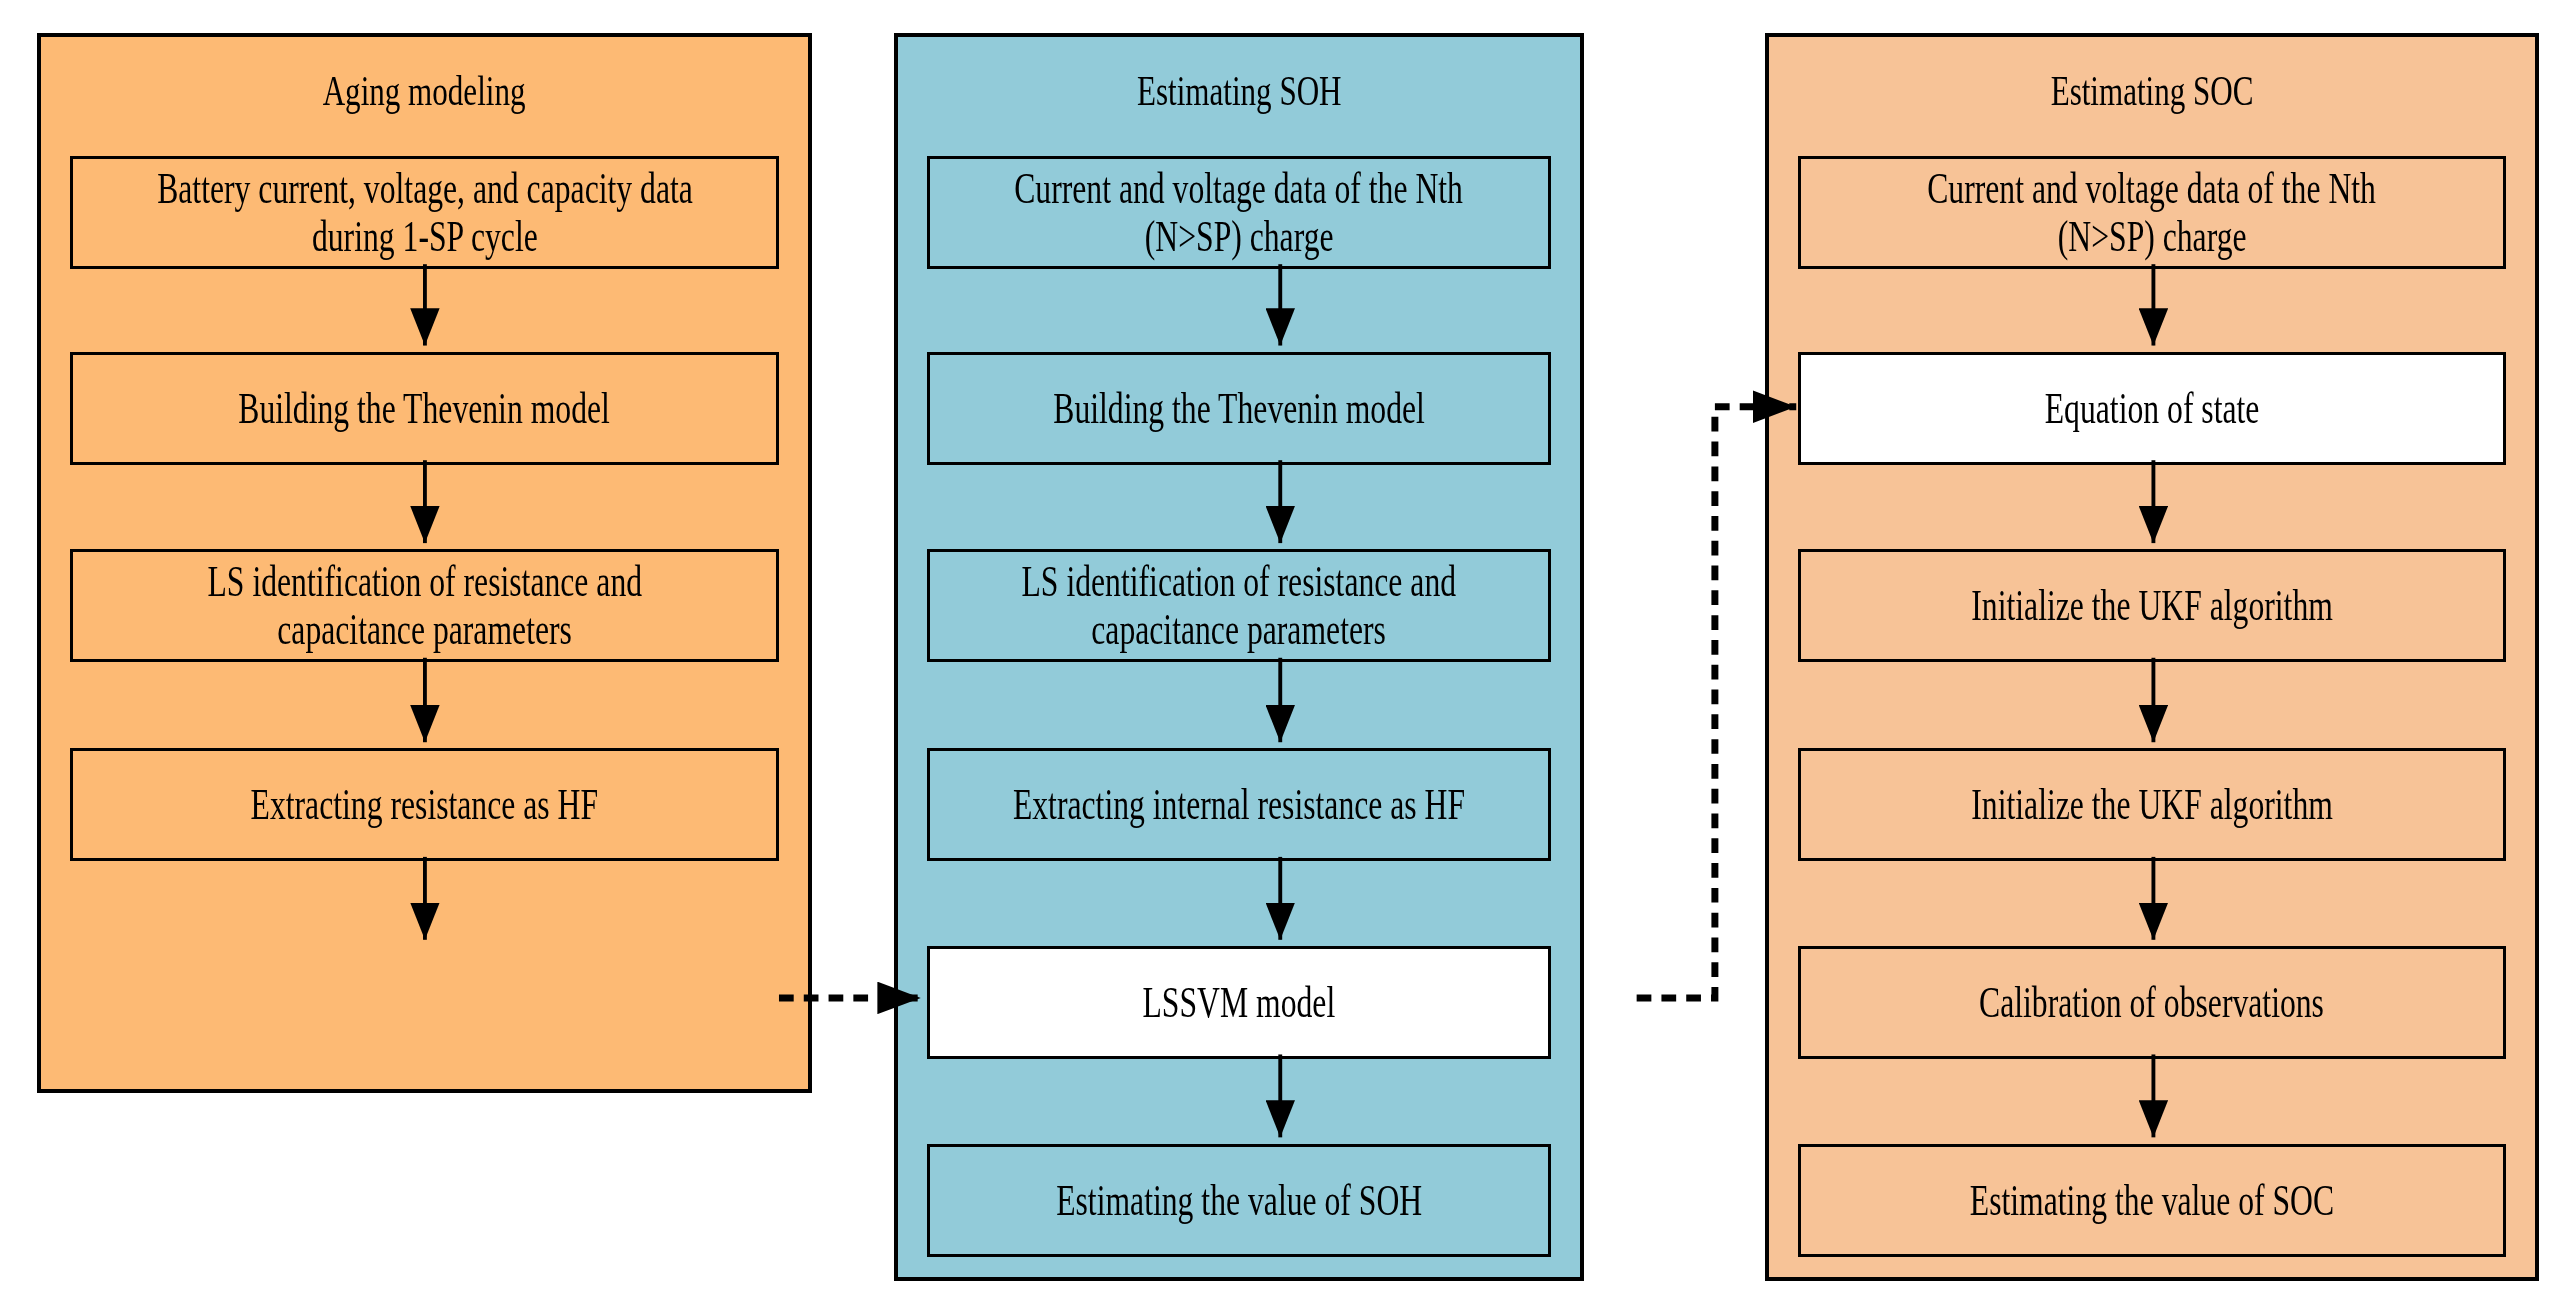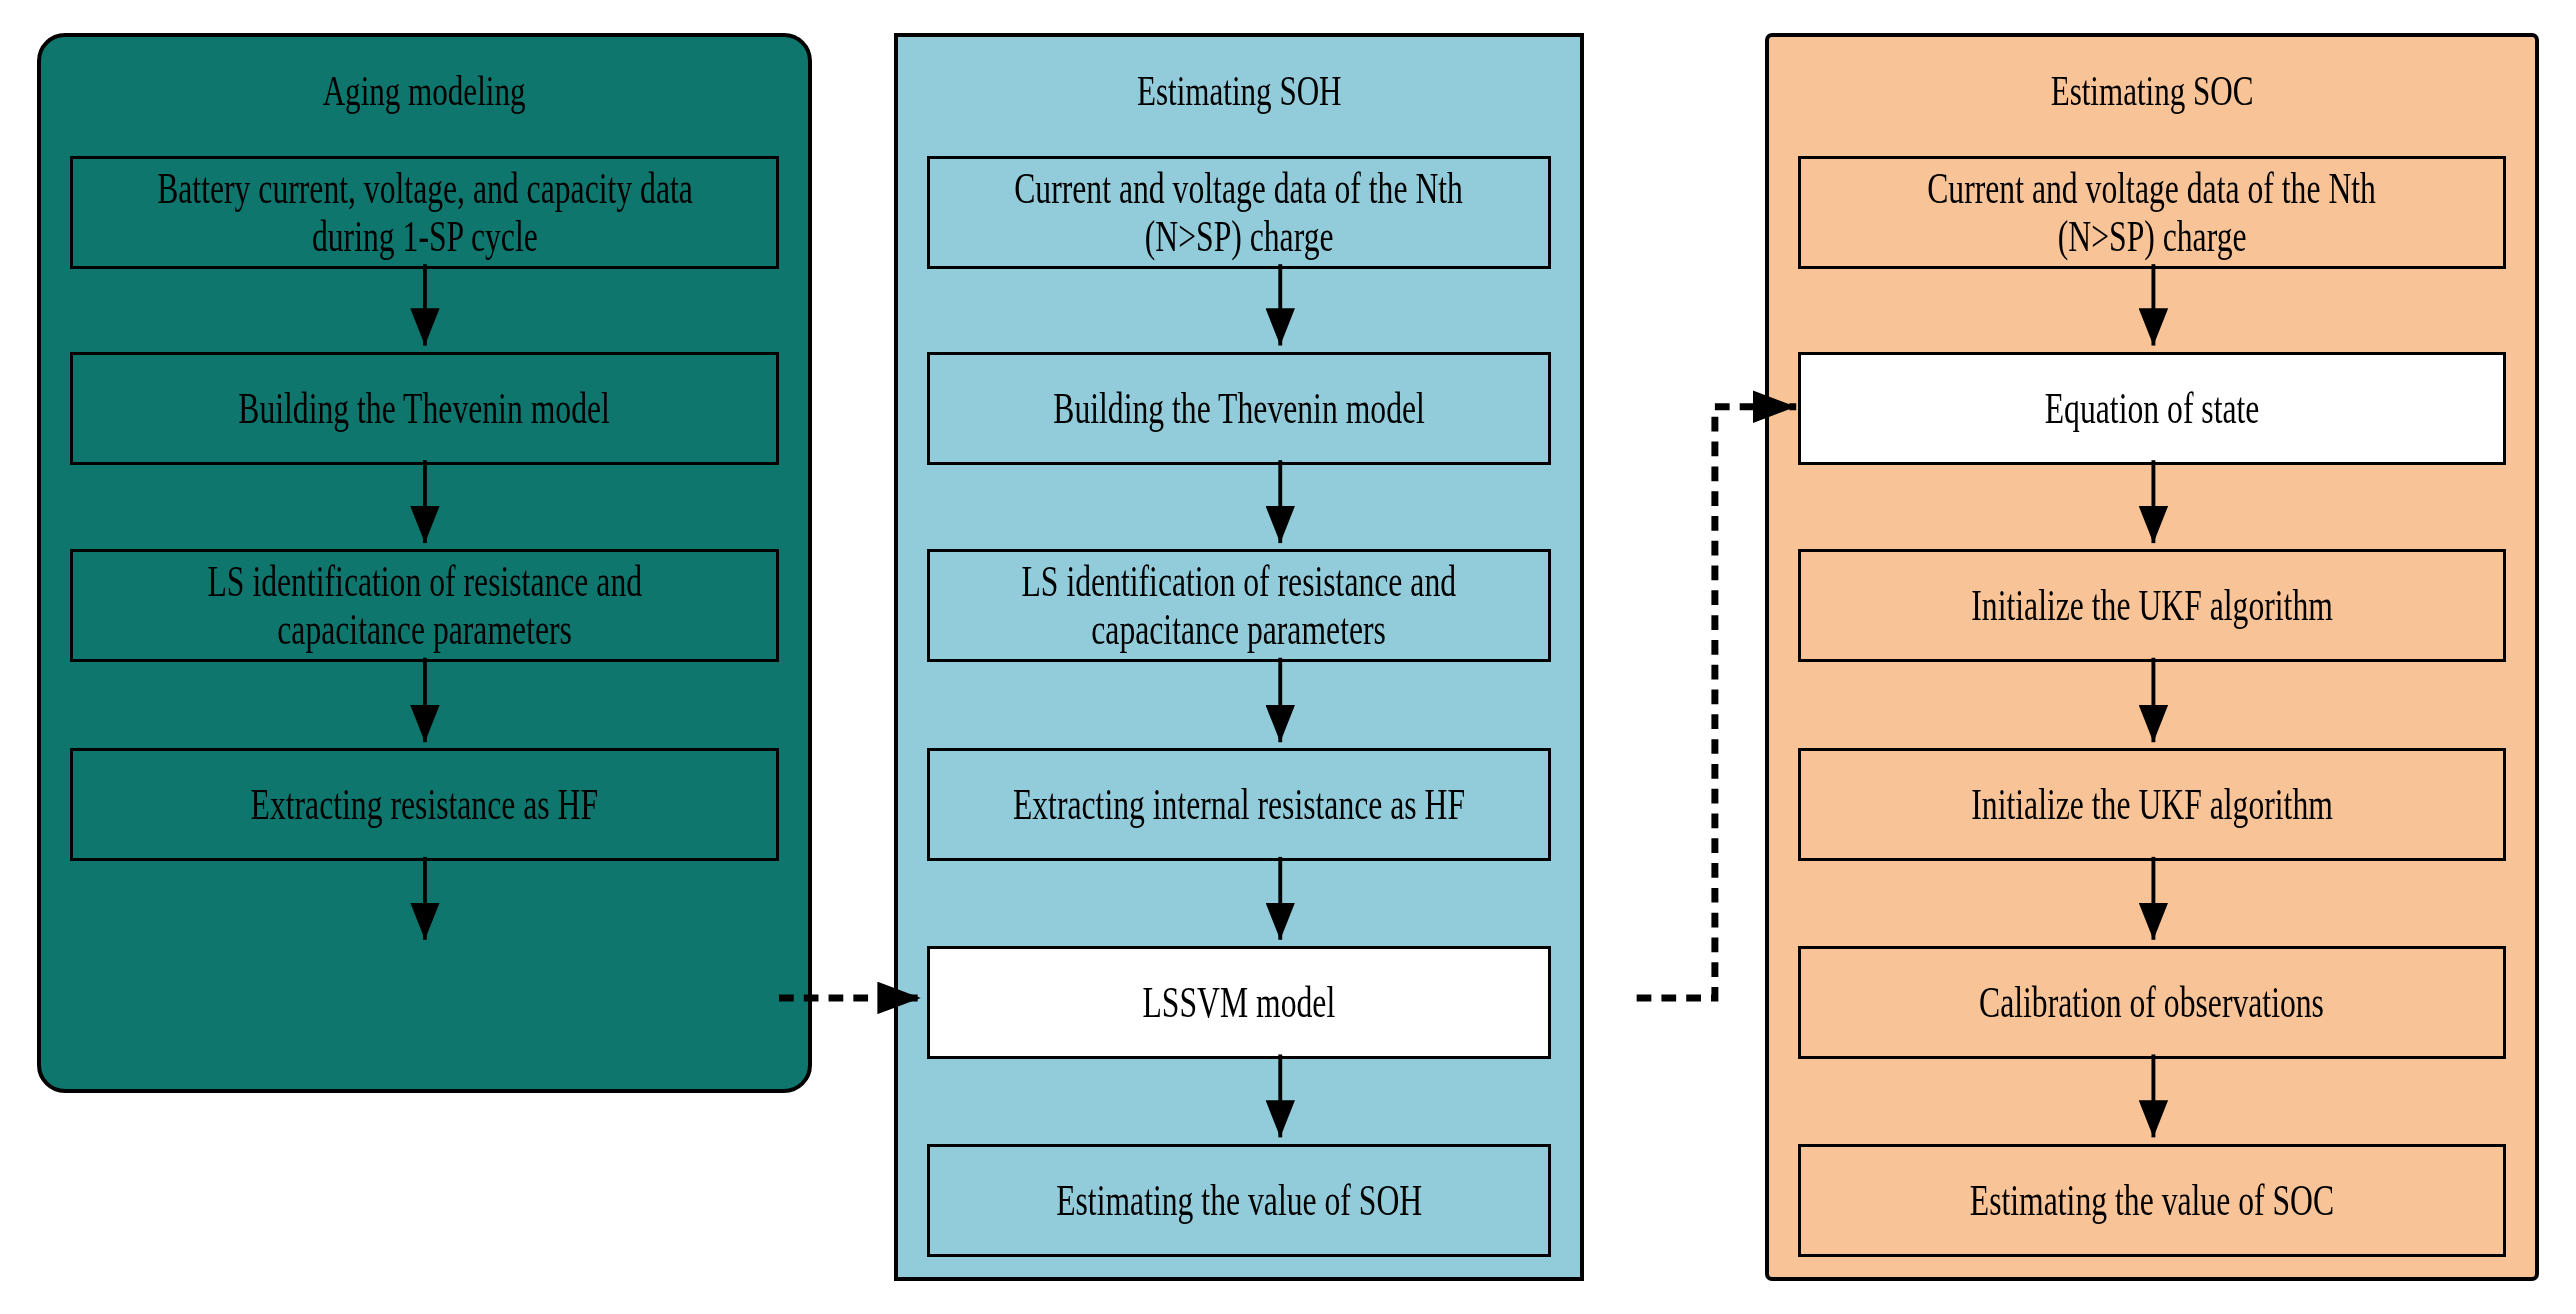--- a/index.html
+++ b/index.html
@@ -10,23 +10,23 @@
     color: #000;
   }
   .canvas { position: absolute; left: 0; top: 0; width: 2576px; height: 1314px; }
 
   .panel {
     position: absolute;
     top: 33px;
     border: 4.6px solid #000;
     box-sizing: border-box;
   }
-  .panel-aging { left: 37px;  width: 775px; height: 1060px; background: #0f766e; border-radius: 28px; }
+  .panel-aging { left: 37px;  width: 775px; height: 1060px; background: #fdba74; }
   .panel-soh   { left: 894px; width: 690px;  height: 1248px; background: #92CBD9; }
-  .panel-soc   { left: 1765px; width: 774px;  height: 1248px; background: #F7C397; border-radius: 7px; }
+  .panel-soc   { left: 1765px; width: 774px;  height: 1248px; background: #F7C397; }
 
   .panel-title {
     position: absolute; top: 31px; left: 0; right: 0;
     text-align: center;
     font-size: 42px; line-height: 47px;
     white-space: nowrap;
   }
   .panel-title > span { display: inline-block; transform: scaleX(0.74); transform-origin: 50% 50%; }
 
   .box {

